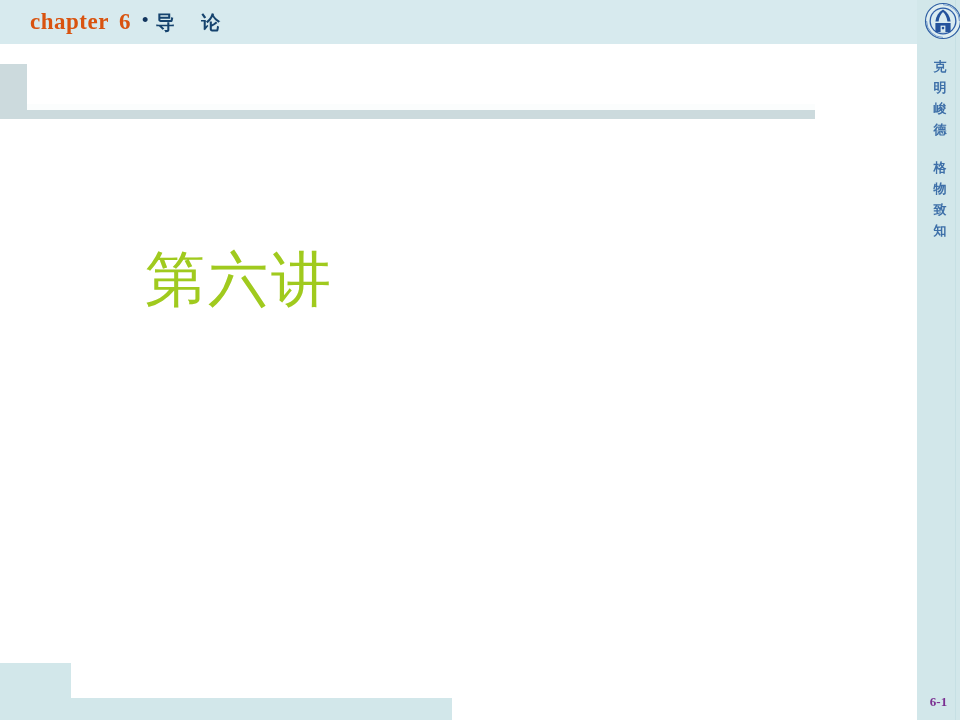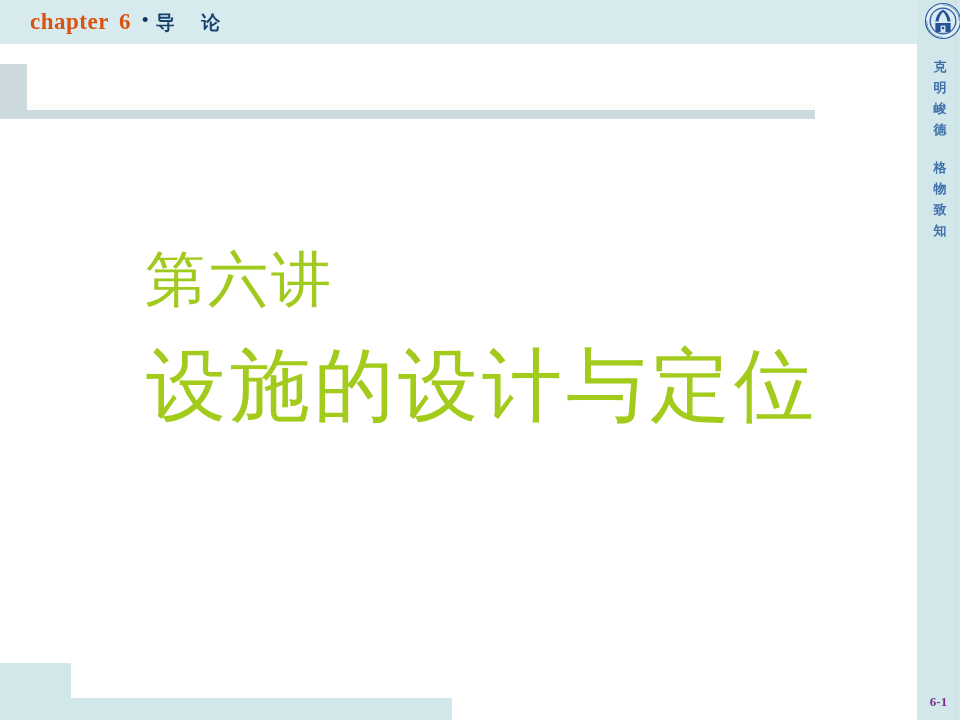--- a/index.html
+++ b/index.html
@@ -206,21 +206,20 @@
 
   <div class="header-title">
     <span class="header-chapter">chapter</span><span class="header-num">6</span><span class="header-bullet">•</span><span class="header-cn">导 论</span>
   </div>
 
   <div class="deco-vblock"></div>
   <div class="deco-hbar-faint"></div>
   <div class="deco-hbar"></div>
 
   <div class="title-primary">第六讲</div>
-  <div class="title-secondary">设施的设计与定位</div>
 
   <div class="deco-lblock"></div>
   <div class="deco-lbar"></div>
 
   <div class="sidebar">
     <div class="sidebar-inner-line"></div>
 
     <div class="logo">
       <svg width="38" height="38" viewBox="0 0 38 38" aria-hidden="true">
         <circle cx="19" cy="19" r="17.5" fill="#dfeef1" stroke="#2e5fa3" stroke-width="1.2"></circle>

